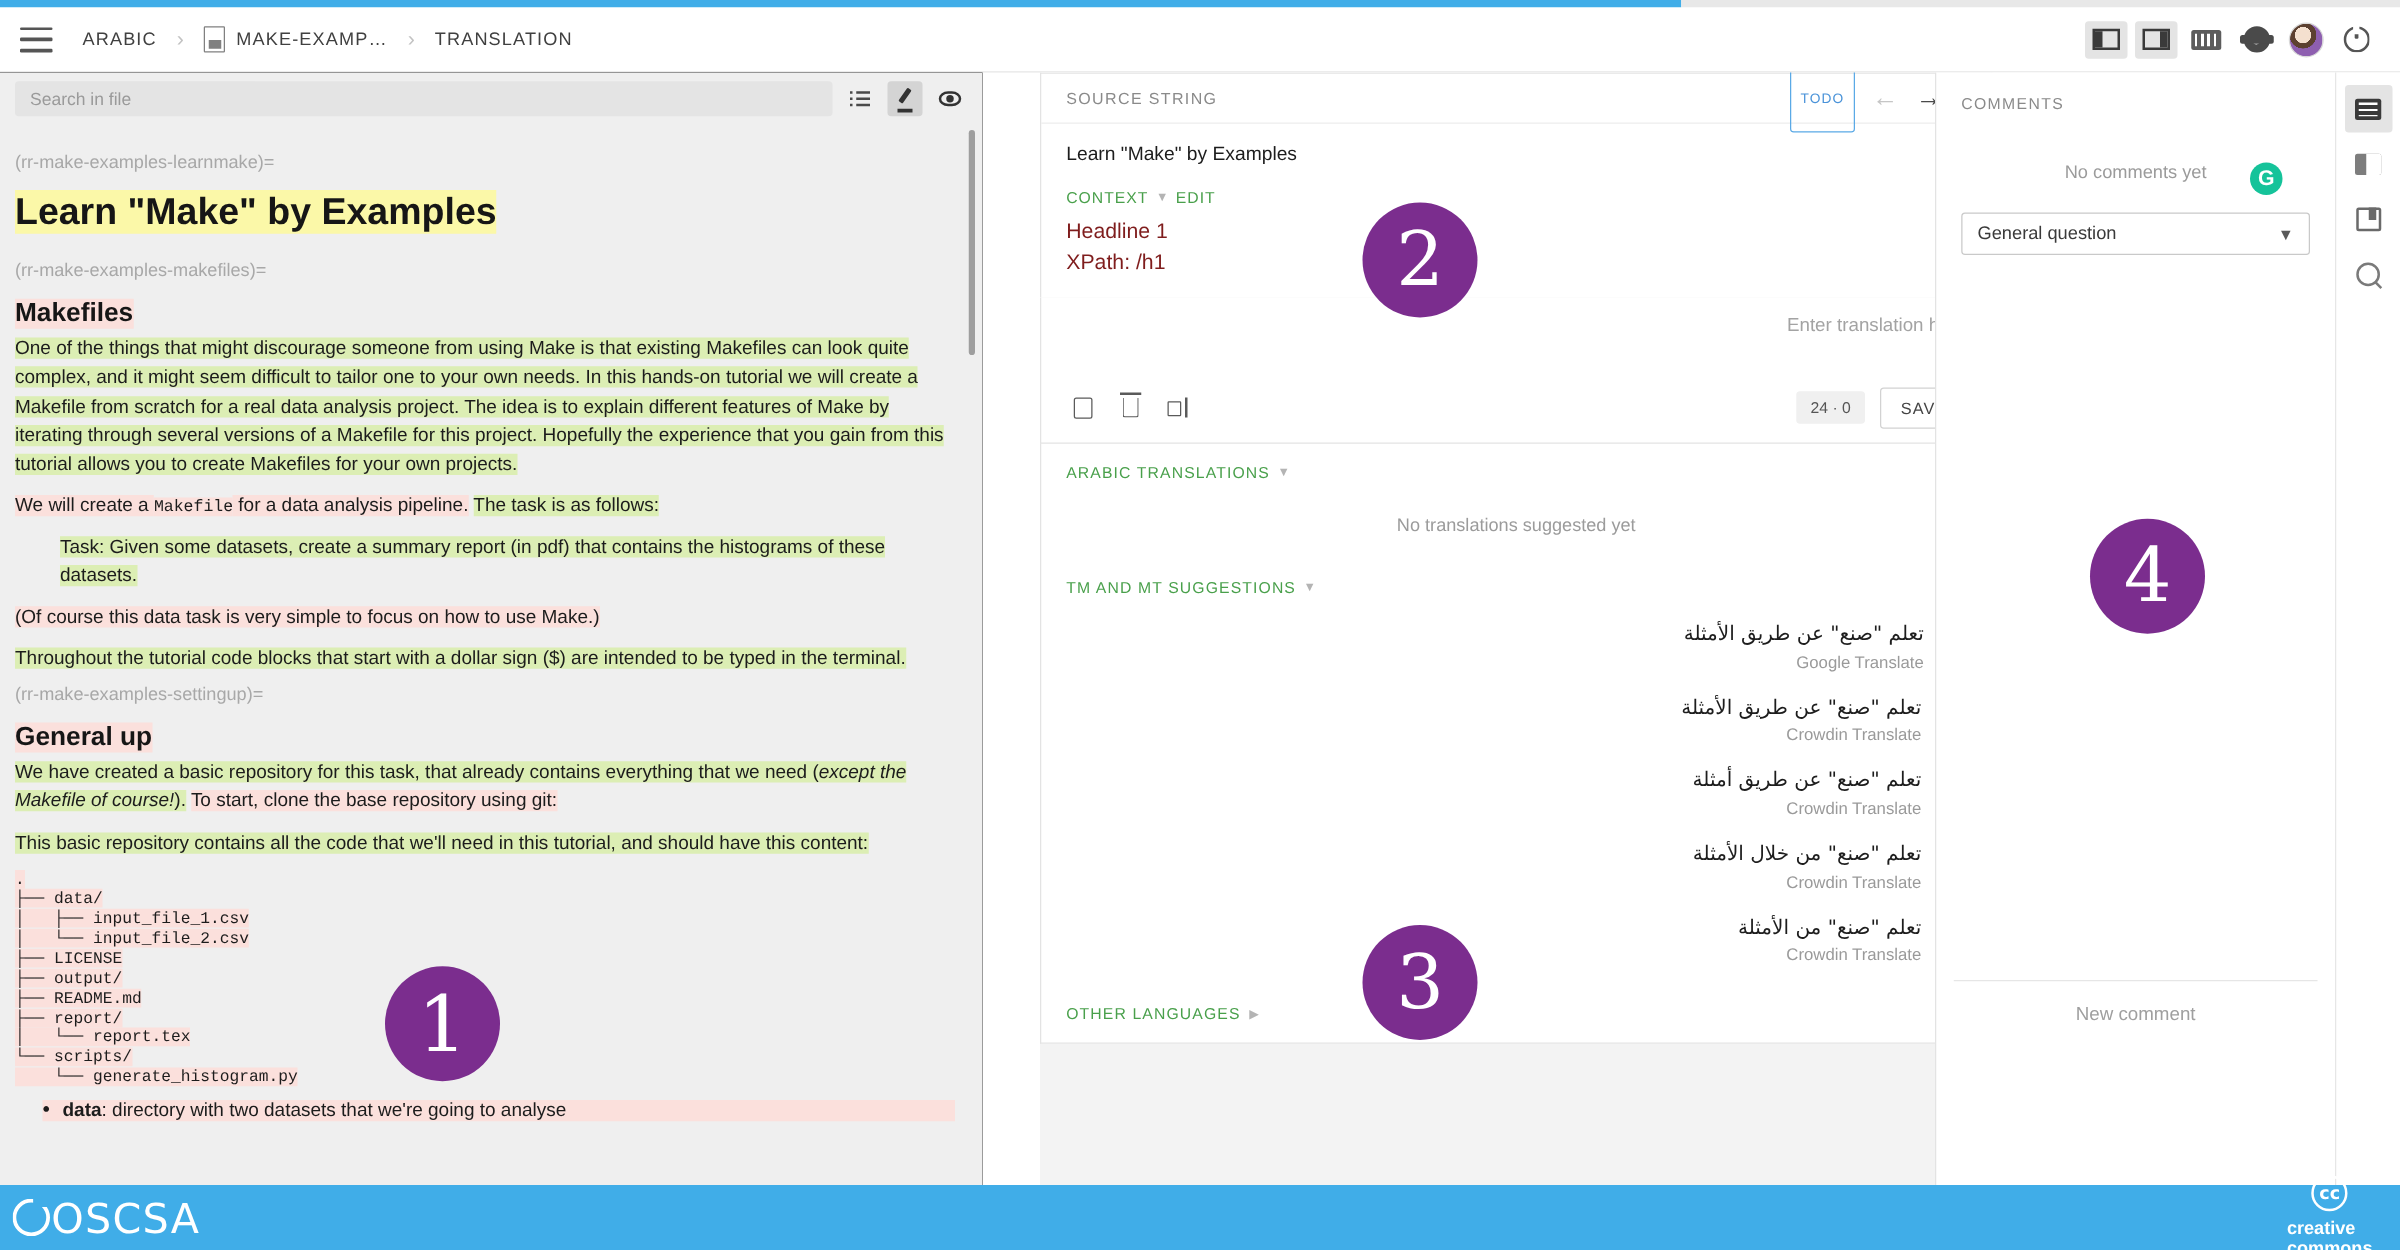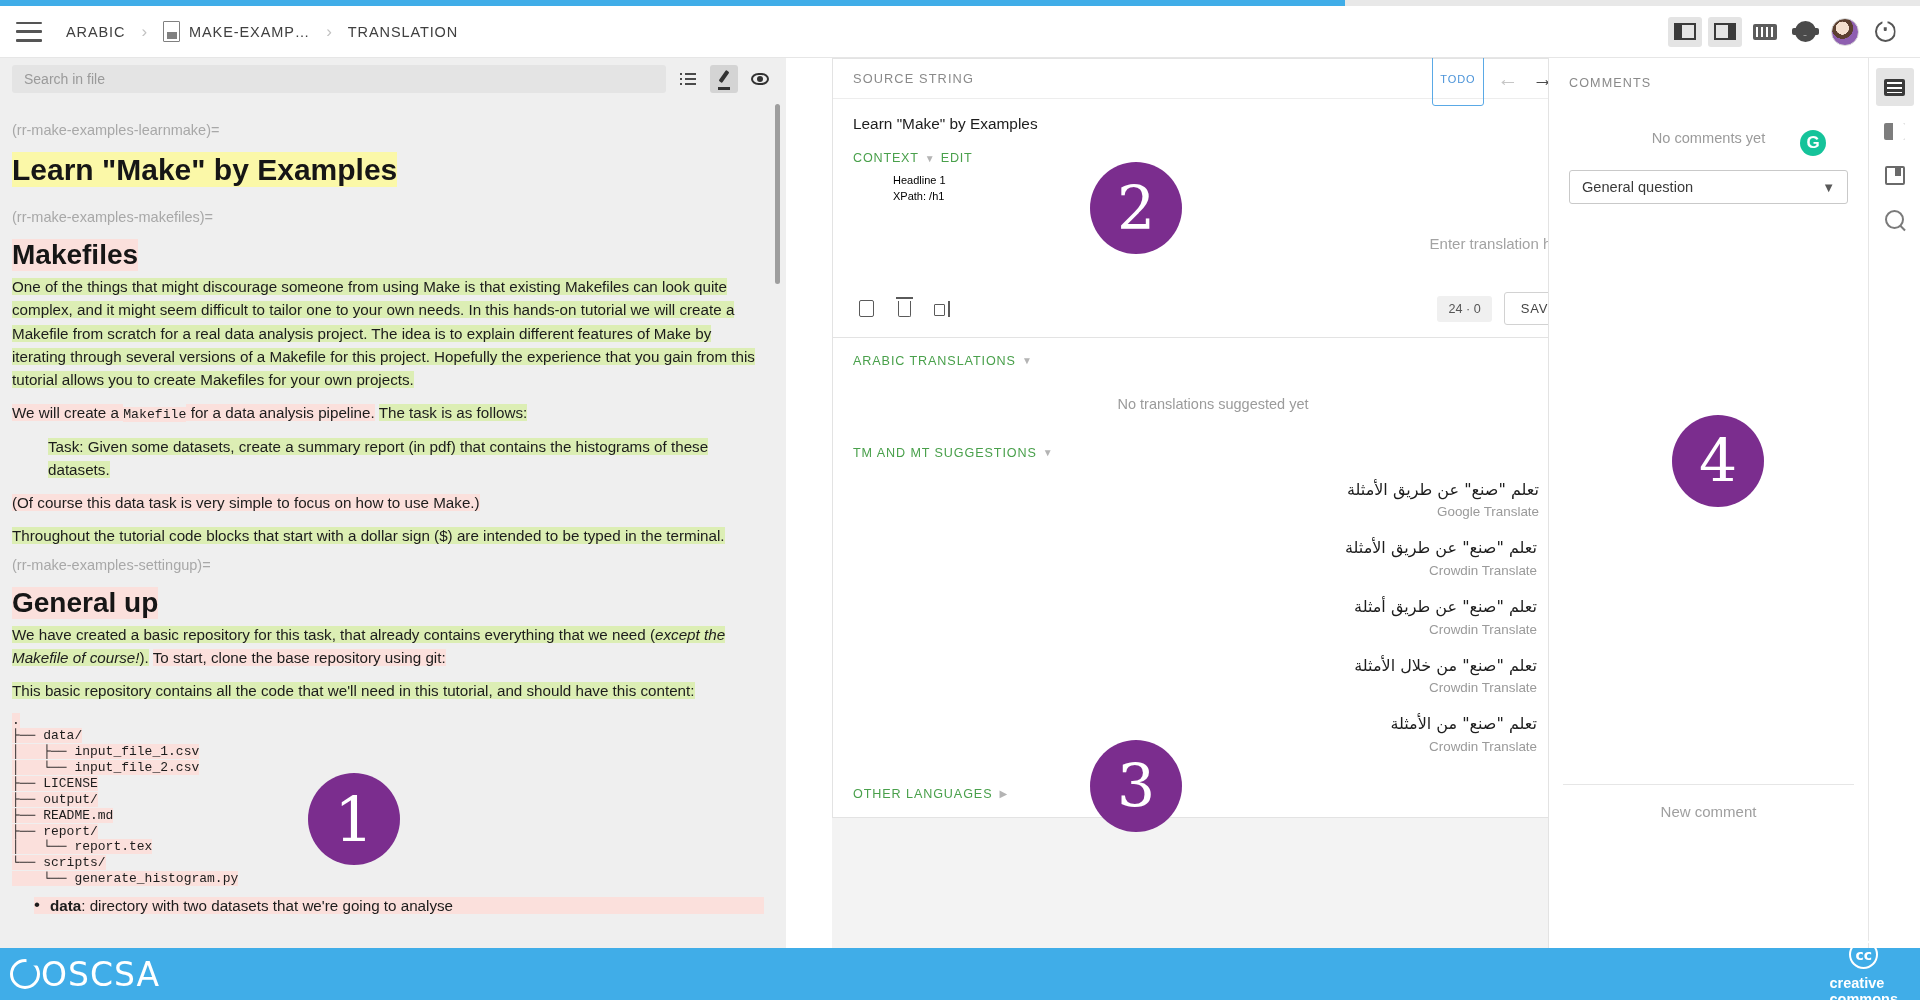--- a/index.html
+++ b/index.html
@@ -146,21 +146,21 @@
   .doc-scrollbar {
     position: absolute; right: 6px; top: 4px; width: 5px; height: 180px;
     background: #9e9e9e; border-radius: 3px;
   }
   .anchor { font-size: 14.5px; color: #a8a8a8; margin: 10px 0 14px; }
   h1.doc-h1 {
     font-size: 30px; font-weight: bold; color: #161616; line-height: 1.18;
     display: inline-block; margin-bottom: 12px;
   }
   h2.doc-h2 {
-    font-size: 28px; font-weight: bold; color: #161616;
+    font-size: 21px; font-weight: bold; color: #161616;
     display: inline-block; margin-bottom: 4px;
   }
   p.doc-p { font-size: 15.2px; line-height: 1.52; color: #1c1c1c; margin-bottom: 10px; }
   .doc-indent { margin-left: 36px; }
   code.inline {
     font-family: "Liberation Mono", monospace; font-size: 13.2px;
   }
   .hl-yellow { background: #fbf8a8; }
   .hl-green  { background: #dceeb4; margin-top: 32px; }
   .hl-pink   { background: #fbe0dc; }
@@ -202,21 +202,21 @@
   .kebab { display: flex; flex-direction: column; gap: 3px; cursor: pointer; padding: 2px; }
   .kebab i { width: 3.5px; height: 3.5px; border-radius: 50%; background: #5a5a5a; }
 
   .src-text { font-size: 15.4px; color: #1d1d1d; padding: 16px 20px 4px; }
   .ctx-row { display: flex; align-items: center; gap: 6px; padding: 14px 20px 0; }
   .ctx-link {
     color: #49a04b; font-size: 12.6px; letter-spacing: .8px;
     text-transform: uppercase; cursor: pointer;
   }
   .caret-d { color: #b4b4b4; font-size: 10px; }
-  .ctx-meta { padding: 8px 20px 16px; font-size: 11px; color: #000000; line-height: 1.45; margin-left: 40px; }
+  .ctx-meta { padding: 8px 20px 16px; font-size: 17px; color: #7f1d1d; line-height: 1.45; }
 
   .trans-card {
     background: #fff; border: 1px solid #e3e3e3; border-top: none;
     height: 117px; position: relative;
   }
   .trans-placeholder {
     position: absolute; right: 20px; top: 14px;
     font-size: 15px; color: #a3a3a3;
   }
   .trans-toolbar {

